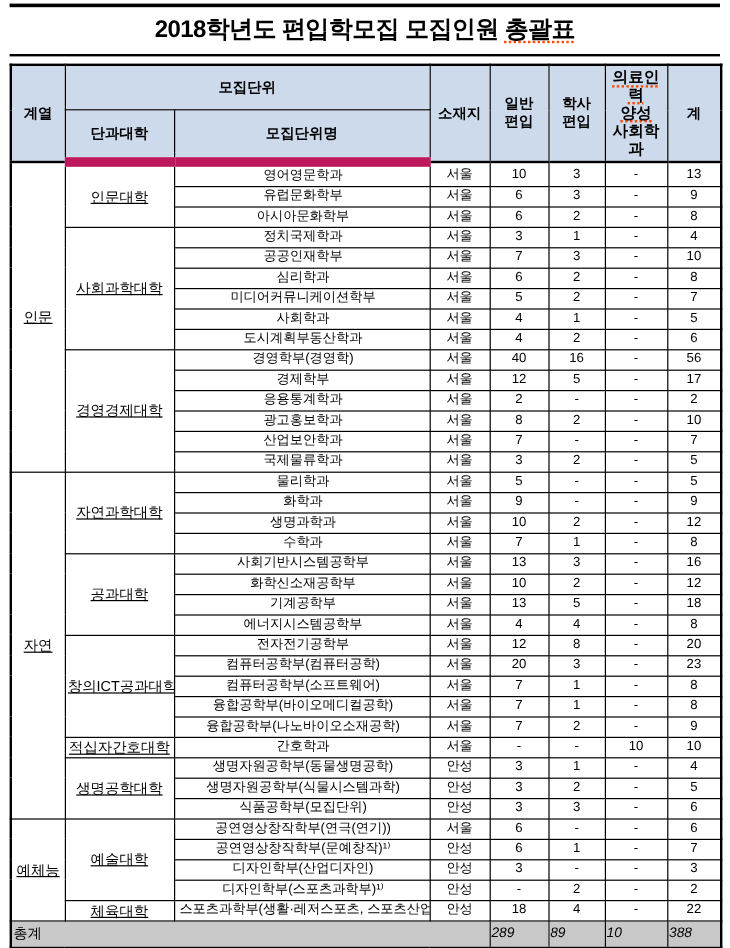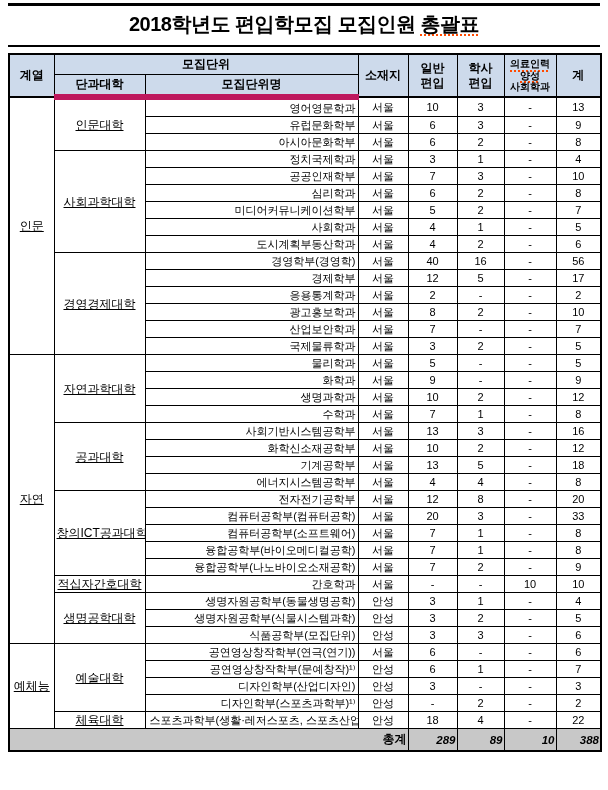--- a/index.html
+++ b/index.html
@@ -23,33 +23,33 @@
   table.quota{
     width:592px;margin-top:6px;border-collapse:collapse;table-layout:fixed;
     border:2px solid #000;
   }
   th,td{border:1px solid #000;overflow:hidden;}
   thead th{
     background:var(--header-bg,#cddaeb);
     font-size:12px;font-weight:bold;padding:2px 0;line-height:1.25;
     vertical-align:middle;
   }
-  thead tr:nth-child(2) th{border-bottom:6px solid #be185d;}
+  thead tr:nth-child(2) th{border-bottom:8px solid #be185d;}
   thead th[rowspan]{border-bottom:2px solid #000;}
   th.pre{white-space:pre-line;margin-top:41px;}
-  th.med span{display:block;line-height:1.15;font-size:10px;}
+  th.med span{display:block;line-height:1.15;font-size:13px;}
   tbody td{
     font-size:11px;height:16px;line-height:1;
     text-align:center;padding:0 2px;white-space:nowrap;vertical-align:middle;
   }
-  td.unit{text-align:right;padding-left:4px;}
+  td.unit{text-align:center;padding-left:4px;}
   td.group,td.college{font-size:12px;text-decoration:underline;}
   tfoot td{
     background:var(--total-bg,#c8c8c8);
-    font-weight:bold;height:19px;font-size:12px;text-align:right;
+    font-weight:normal;height:19px;font-size:12px;text-align:left;
     vertical-align:middle;
   }
   tfoot td.num{font-style:italic;font-size:11.5px;}
   .footnote{font-size:9.5px;margin-top:13px;letter-spacing:-0.3px;}
 </style>
 </head>
 <body>
 
 <div class="page">
 
@@ -289,21 +289,21 @@
           <td>8</td>
           <td>-</td>
           <td>20</td>
         </tr>
         <tr>
           <td class="unit">컴퓨터공학부(컴퓨터공학)</td>
           <td>서울</td>
           <td>20</td>
           <td>3</td>
           <td>-</td>
-          <td>33</td>
+          <td>23</td>
         </tr>
         <tr>
           <td class="unit">컴퓨터공학부(소프트웨어)</td>
           <td>서울</td>
           <td>7</td>
           <td>1</td>
           <td>-</td>
           <td>8</td>
         </tr>
         <tr>

